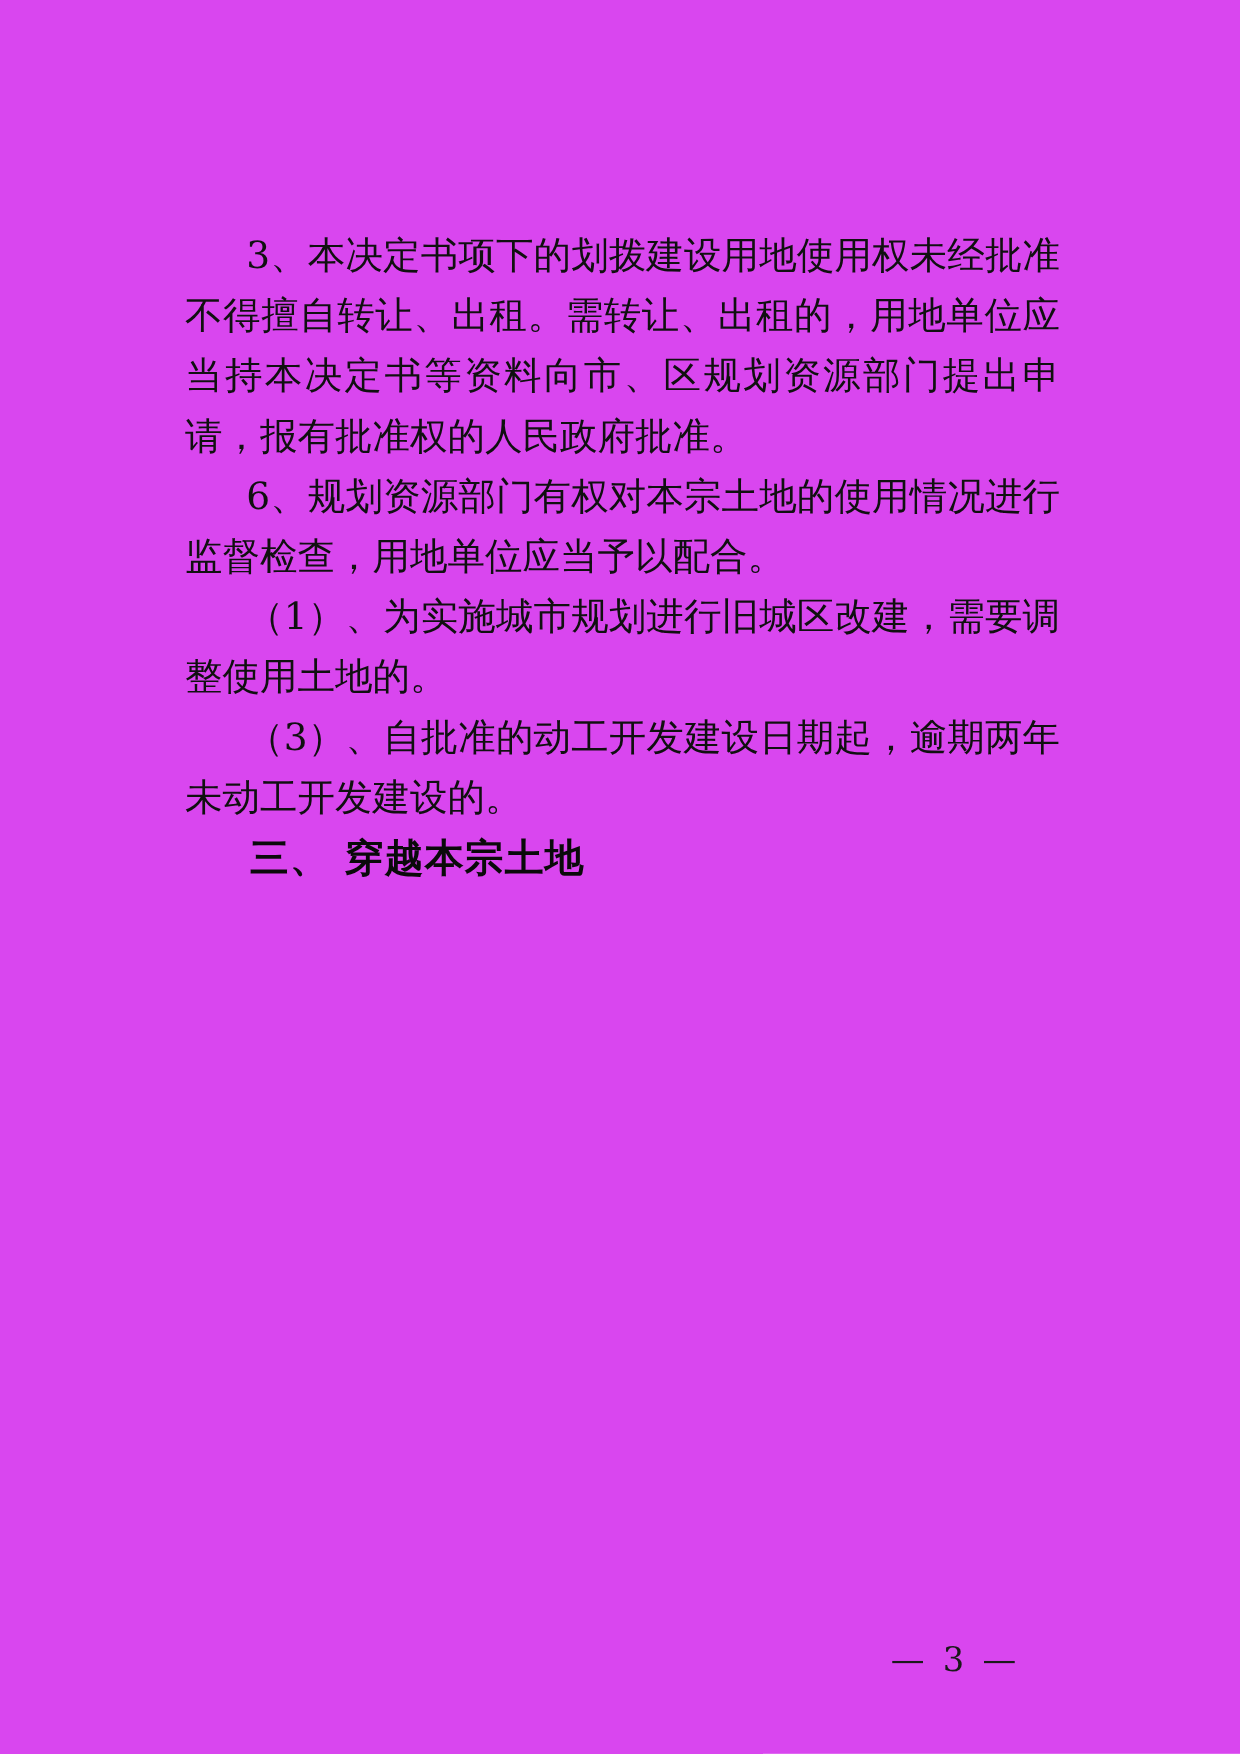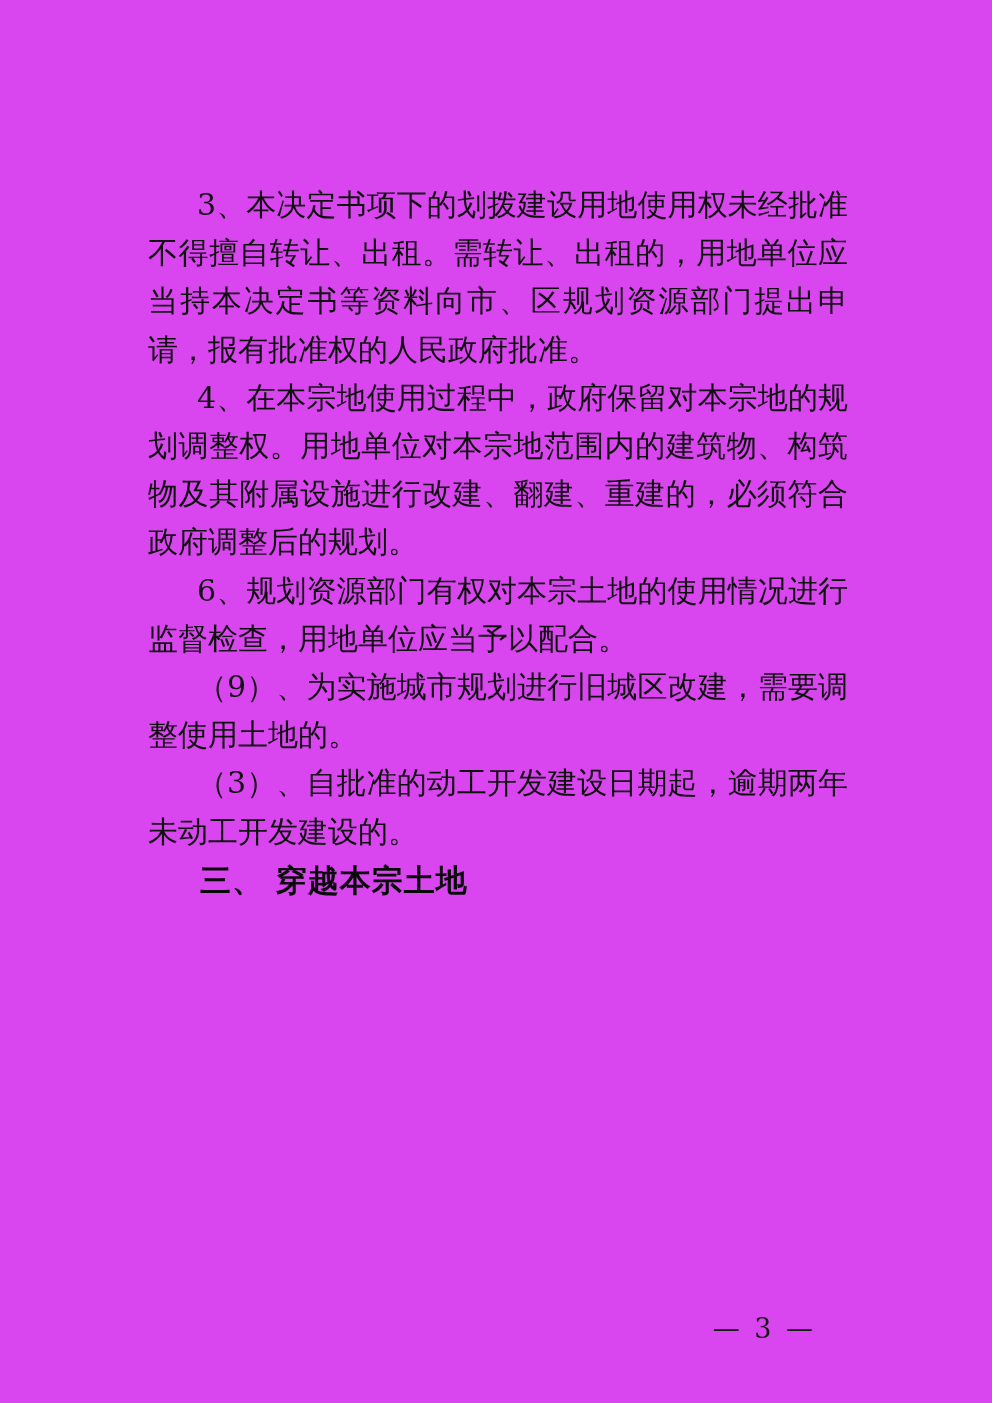--- a/index.html
+++ b/index.html
@@ -51,23 +51,22 @@
     white-space: pre;
   }
 </style>
 </head>
 <body>
 
 <div class="page">
 
   <main class="content">
     <p class="para">3、本决定书项下的划拨建设用地使用权未经批准不得擅自转让、出租。需转让、出租的，用地单位应当持本决定书等资料向市、区规划资源部门提出申请，报有批准权的人民政府批准。</p>
-    <p class="para">4、在本宗地使用过程中，政府保留对本宗地的规划调整权。用地单位对本宗地范围内的建筑物、构筑物及其附属设施进行改建、翻建、重建的，必须符合政府调整后的规划。</p>
     <p class="para">6、规划资源部门有权对本宗土地的使用情况进行监督检查，用地单位应当予以配合。</p>
-    <p class="para">（9）、为实施城市规划进行旧城区改建，需要调整使用土地的。</p>
+    <p class="para">（1）、为实施城市规划进行旧城区改建，需要调整使用土地的。</p>
     <p class="para">（3）、自批准的动工开发建设日期起，逾期两年未动工开发建设的。</p>
     <h2 class="heading">三、 穿越本宗土地</h2>
   </main>
 
   <footer class="footer">
     <span>— 3 —</span>
   </footer>
 
 </div>
 

